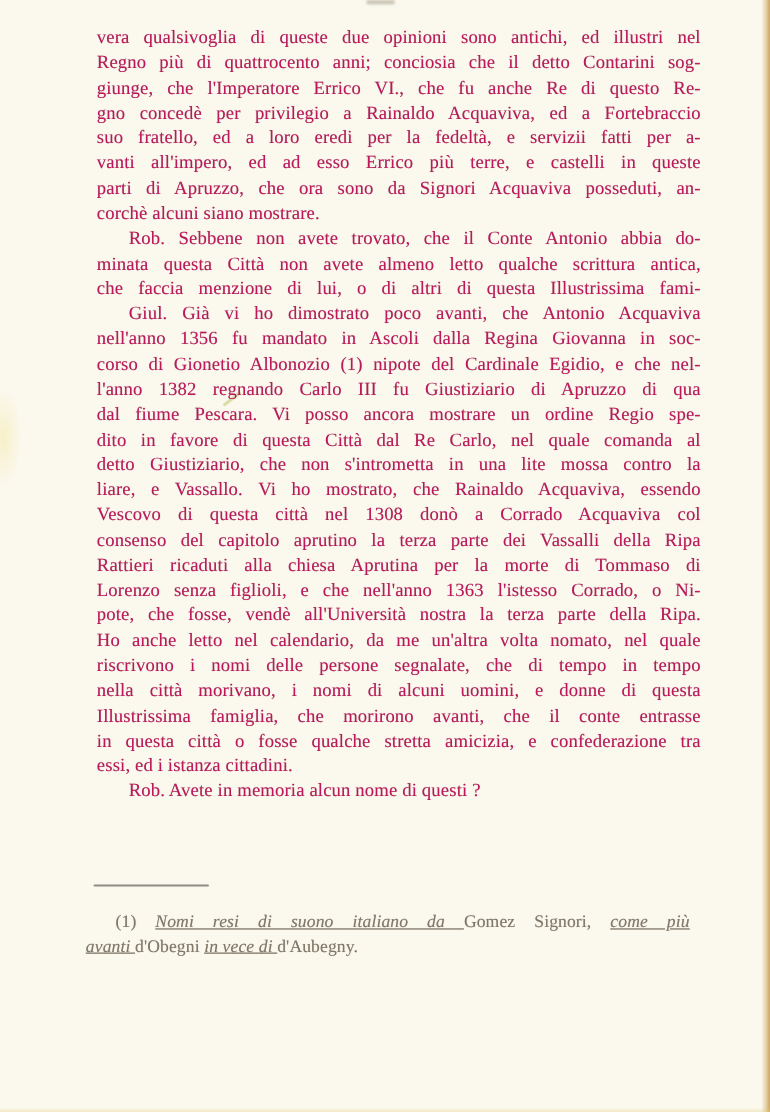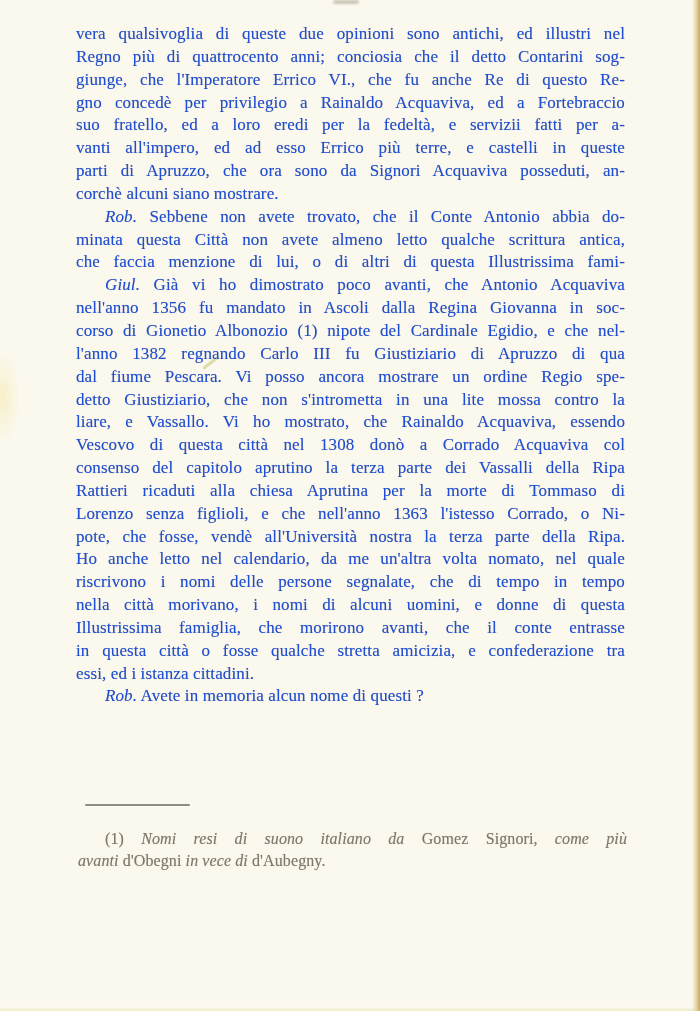--- a/index.html
+++ b/index.html
@@ -3,29 +3,29 @@
 <meta charset="utf-8">
 <style>
   html,body{margin:0;padding:0;}
   body{
     width:700px;height:1011px;position:relative;overflow:hidden;
     background:#fbf8ee;
     font-family:"Liberation Serif", serif;
   }
   .page{position:absolute;inset:0;}
   .text-block{
-    position:absolute;left:76px;top:23px;width:549px;
-    color:#1d4ed8;font-size:17px;line-height:22.85px;letter-spacing:.12px;
+    position:absolute;left:88px;top:23px;width:549px;
+    color:#be185d;font-size:17px;line-height:22.85px;letter-spacing:.12px;
     text-shadow:0 0 .7px rgba(128,121,106,.55);
   }
   .ln{text-align:justify;text-align-last:justify;}
   .ln.last{text-align-last:left;}
   .ind{text-indent:29px;}
-  .sp{font-style:italic;}
-  .it{font-style:italic;}
+  .sp{}
+  .it{font-style:italic;text-decoration:underline;}
   .rule{
     position:absolute;left:85px;top:804px;width:105px;height:2px;
     background:#8e8e84;border-radius:1px;
   }
   .footnote{
     position:absolute;left:78px;top:828px;width:549px;
     color:#80796a;font-size:16px;line-height:21.5px;letter-spacing:.1px;
     text-shadow:0 0 .7px rgba(128,121,106,.5);
   }
   .fn1{text-indent:27px;text-align:justify;text-align-last:justify;}
@@ -77,20 +77,21 @@
       <div class="ln">minata questa Città non avete almeno letto qualche scrittura antica,</div>
       <div class="ln">che faccia menzione di lui, o di altri di questa Illustrissima fami-</div>
     </div>
 
     <div>
       <div class="ln ind"><span class="sp">Giul.</span><span> Già vi ho dimostrato poco avanti, che Antonio Acquaviva</span></div>
       <div class="ln">nell'anno 1356 fu mandato in Ascoli dalla Regina Giovanna in soc-</div>
       <div class="ln">corso di Gionetio Albonozio (1) nipote del Cardinale Egidio, e che nel-</div>
       <div class="ln">l'anno 1382 regnando Carlo III fu Giustiziario di Apruzzo di qua</div>
       <div class="ln">dal fiume Pescara. Vi posso ancora mostrare un ordine Regio spe-</div>
+      <div class="ln">dito in favore di questa Città dal Re Carlo, nel quale comanda al</div>
       <div class="ln">detto Giustiziario, che non s'intrometta in una lite mossa contro la</div>
       <div class="ln">liare, e Vassallo. Vi ho mostrato, che Rainaldo Acquaviva, essendo</div>
       <div class="ln">Vescovo di questa città nel 1308 donò a Corrado Acquaviva col</div>
       <div class="ln">consenso del capitolo aprutino la terza parte dei Vassalli della Ripa</div>
       <div class="ln">Rattieri ricaduti alla chiesa Aprutina per la morte di Tommaso di</div>
       <div class="ln">Lorenzo senza figlioli, e che nell'anno 1363 l'istesso Corrado, o Ni-</div>
       <div class="ln">pote, che fosse, vendè all'Università nostra la terza parte della Ripa.</div>
       <div class="ln">Ho anche letto nel calendario, da me un'altra volta nomato, nel quale</div>
       <div class="ln">riscrivono i nomi delle persone segnalate, che di tempo in tempo</div>
       <div class="ln">nella città morivano, i nomi di alcuni uomini, e donne di questa</div>

